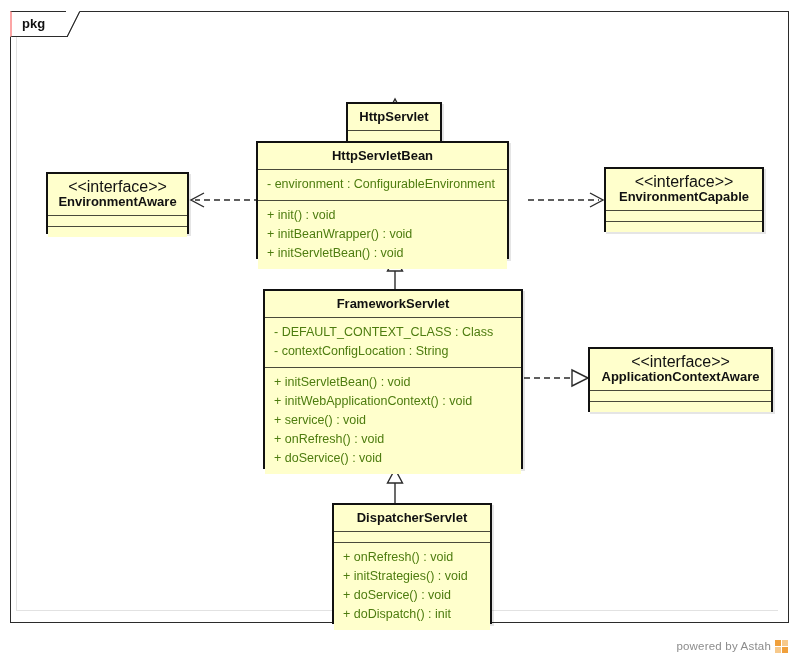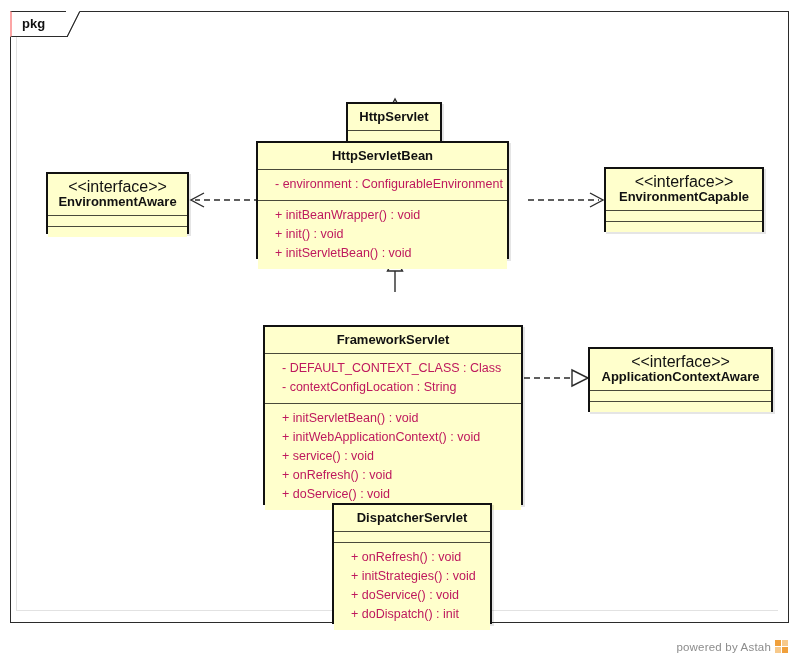--- a/index.html
+++ b/index.html
@@ -101,43 +101,42 @@
   .cls-compartment {
     padding: 5px 0 6px 0;
     background: #ffffcc;
   }
   .cls-compartment.empty {
     height: 10px;
     padding: 0;
   }
   .cls-item {
     font-size: 12.5px;
-    color: #be185d;
+    color: #4d7c0f;
     line-height: 19px;
-    padding: 0 6px 0 17px;
+    padding: 0 6px 0 9px;
     white-space: nowrap;
   }
 
   
   .conn {
     position: absolute;
     z-index: 2;
   }
   .conn svg { display: block; overflow: visible; }
 
   
   .watermark {
     position: absolute;
     right: 12px;
     bottom: 8px;
     font-size: 11.5px;
     color: #8c8c8c;
     letter-spacing: .2px;
     display: flex;
-    align-items: center;
     gap: 4px;
   }
   .wm-logo {
     display: inline-block;
     width: 13px;
     height: 13px;
     position: relative;
   }
 </style>
 </head>
@@ -213,27 +212,27 @@
   <div class="cls" style="left:256px; top:141px; width:253px; height:118px;">
     <div class="cls-name">
       <span>HttpServletBean</span>
     </div>
     <div class="cls-sep"></div>
     <div class="cls-compartment">
       <div class="cls-item">- environment : ConfigurableEnvironment</div>
     </div>
     <div class="cls-sep"></div>
     <div class="cls-compartment">
+      <div class="cls-item">+ init() : void</div>
       <div class="cls-item">+ initBeanWrapper() : void</div>
-      <div class="cls-item">+ init() : void</div>
       <div class="cls-item">+ initServletBean() : void</div>
     </div>
   </div>
 
-  <div class="cls" style="left:263px; top:289px; width:260px; height:180px;margin-top:36px;">
+  <div class="cls" style="left:263px; top:289px; width:260px; height:180px;">
     <div class="cls-name">
       <span>FrameworkServlet</span>
     </div>
     <div class="cls-sep"></div>
     <div class="cls-compartment">
       <div class="cls-item">- DEFAULT_CONTEXT_CLASS : Class</div>
       <div class="cls-item">- contextConfigLocation : String</div>
     </div>
     <div class="cls-sep"></div>
     <div class="cls-compartment">

